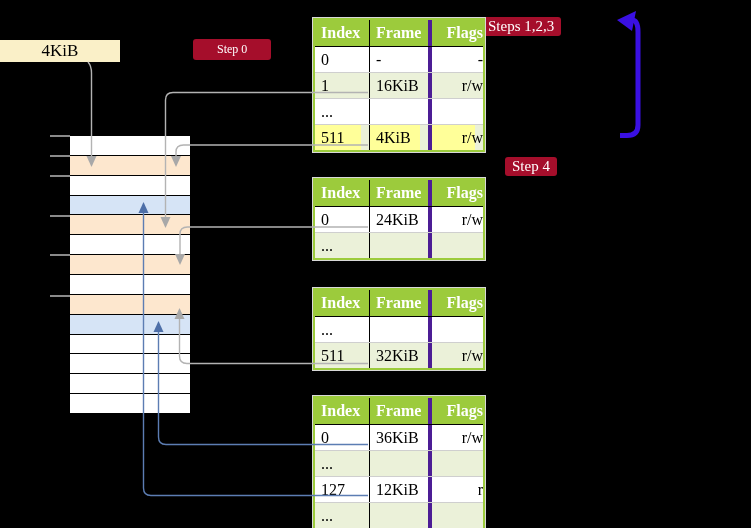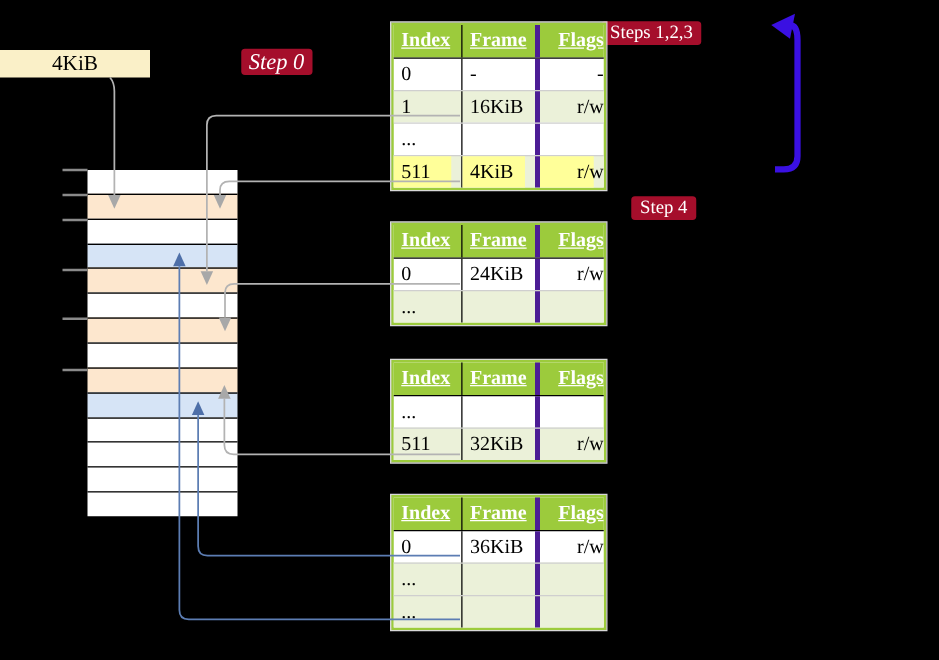--- a/index.html
+++ b/index.html
@@ -12,41 +12,41 @@
   .wheat-label {
     position:absolute; left:0; top:40px; width:120px; height:22px;
     background:var(--wheat,#faf0c8); color:#000;
     font-size:17px; line-height:22px; text-align:center;
   }
   .badge {
     position:absolute; color:#fff; background:var(--accent-red,#a50e2b);
     border-radius:3px; padding:0 7px; font-size:15px; line-height:19px;
     white-space:nowrap;
   }
-  .badge.big { font-size:18px; line-height:21px; padding:0 6px;font-style:italic; }
+  .badge.big { font-size:12px; line-height:21px; padding:0 24px; }
   .badge.blue { background:var(--accent-blue,#4b1cee); }
   
   .memory {
     position:absolute; left:70px; top:136px; width:120px; height:277px;
     display:flex; flex-direction:column;
   }
   .stripe { flex:1; border-top:1px solid #000; }
   .stripe:first-child { border-top:none; }
   .stripe.plain     { background:#ffffff; }
   .stripe.pagetable { background:var(--stripe-orange,#fde7ce); }
   .stripe.frame     { background:var(--stripe-blue,#d6e4f6); }
   .tick { position:absolute; left:50px; width:20px; height:2px; background:#8a8a8a; }
   
   .ptable {
     position:absolute; left:313px; width:168px; background:#fff;
     border:2px solid var(--table-green,#9ccb3c);
     outline:1px solid #d8d8d8;
   }
   .trow { display:flex; height:26px; box-sizing:border-box; }
-  .trow.thead { background:var(--table-green,#9ccb3c); color:#fff; font-weight:bold;text-decoration:underline; }
+  .trow.thead { background:var(--table-green,#9ccb3c); color:#fff; font-weight:bold; }
   .trow + .trow { border-top:1px solid #cfcfcf; }
   .trow.thead + .trow { border-top:1px solid #000; }
   .trow.shaded { background:var(--row-green,#ebf1d9); }
   .tcell {
     box-sizing:border-box; padding:1px 0 0 6px; font-size:16px;
     line-height:23px; overflow:hidden; white-space:nowrap;
   }
   .tcell.c0 { width:55px; border-right:1px solid #000; }
   .tcell.c1 { width:62px; border-right:4px solid #4c1d95; }
   .tcell.c2 { width:51px;text-align:right; }
@@ -163,20 +163,25 @@
       <div class="trow">
         <div class="tcell c0">0</div>
         <div class="tcell c1">36KiB</div>
         <div class="tcell c2">r/w</div>
       </div>
       <div class="trow shaded">
         <div class="tcell c0">...</div>
         <div class="tcell c1"></div>
         <div class="tcell c2"></div>
       </div>
+      <div class="trow">
+        <div class="tcell c0">127</div>
+        <div class="tcell c1">12KiB</div>
+        <div class="tcell c2">r</div>
+      </div>
       <div class="trow shaded">
         <div class="tcell c0">...</div>
         <div class="tcell c1"></div>
         <div class="tcell c2"></div>
       </div>
     </div>
 
   <svg class="overlay" width="751" height="528" viewBox="0 0 751 528">
 
     <g stroke="#b3b3b3" fill="#a8a8a8">

